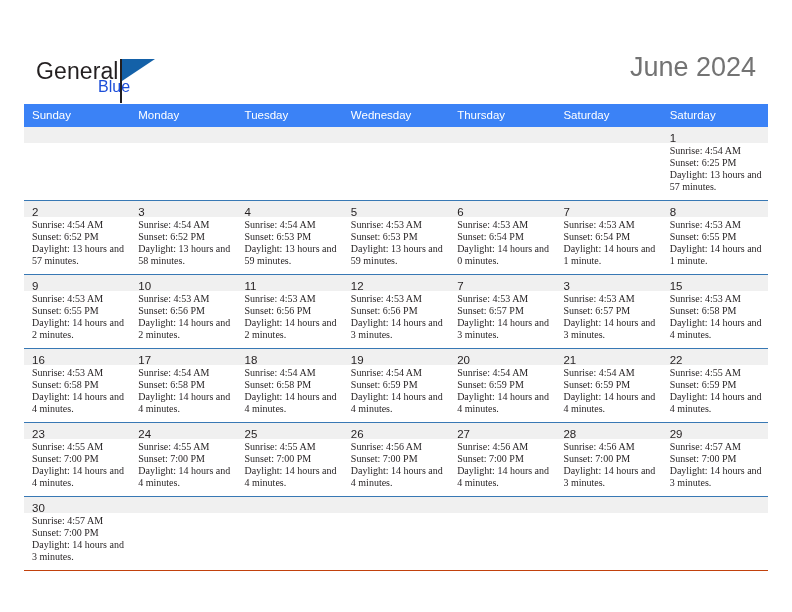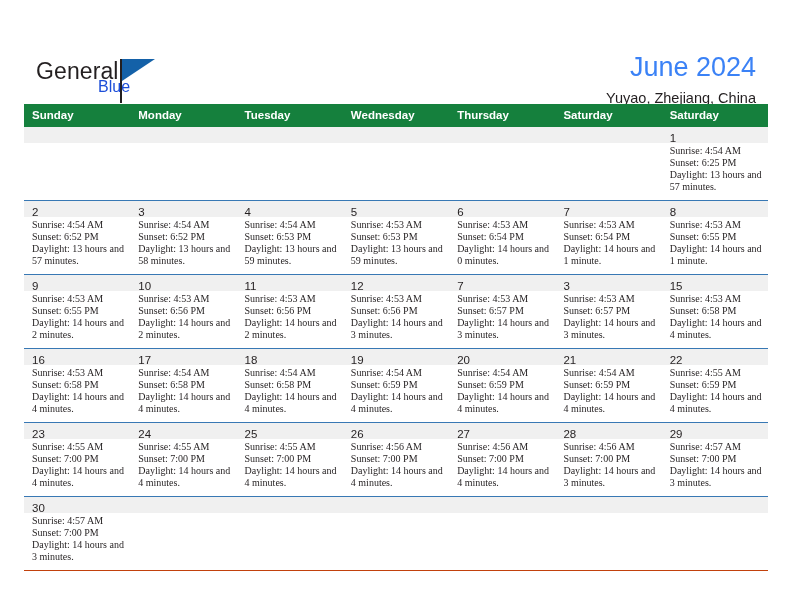--- a/index.html
+++ b/index.html
@@ -75,21 +75,21 @@
   }
 
   .title-block {
     position: absolute;
     right: 12px;
     top: 0px;
     text-align: right;
   }
   .cal-title {
     font-size: 27px;
-    color: #3b82f6;
+    color: #737373;
     line-height: 34px;
     white-space: nowrap;
   }
   .cal-subtitle {
     font-size: 14.5px;
     color: #231f20;
     line-height: 22px;
     margin-top: 3px;
     white-space: nowrap;
   }
@@ -97,24 +97,24 @@
   
   .calendar {
     position: absolute;
     left: 24px;
     top: 104px;
     width: 744px;
     border-collapse: collapse;
     table-layout: fixed;
   }
   .calendar th {
-    background: #15803d;
+    background: #3b82f6;
     color: #ffffff;
     font-size: 11.5px;
-    font-weight: bold;
+    font-weight: normal;
     text-align: left;
     padding: 5px 0 6px 8px;
     height: 12px;
     border: none;
   }
   .calendar td {
     vertical-align: top;
     padding: 0;
     border-bottom: 1px solid #3878b4;
     height: 72px;
@@ -166,21 +166,20 @@
 
     <div class="brand">
       <span class="brand-general">General</span>
       <span class="brand-pole"></span>
       <span class="brand-flag"></span>
       <span class="brand-blue">Blue</span>
     </div>
 
     <div class="title-block">
       <div class="cal-title">June 2024</div>
-      <div class="cal-subtitle">Yuyao, Zhejiang, China</div>
     </div>
 
   </div>
 
   <table class="calendar">
     <thead>
       <tr id="weekday-row">
           <th>Sunday</th>
           <th>Monday</th>
           <th>Tuesday</th>

